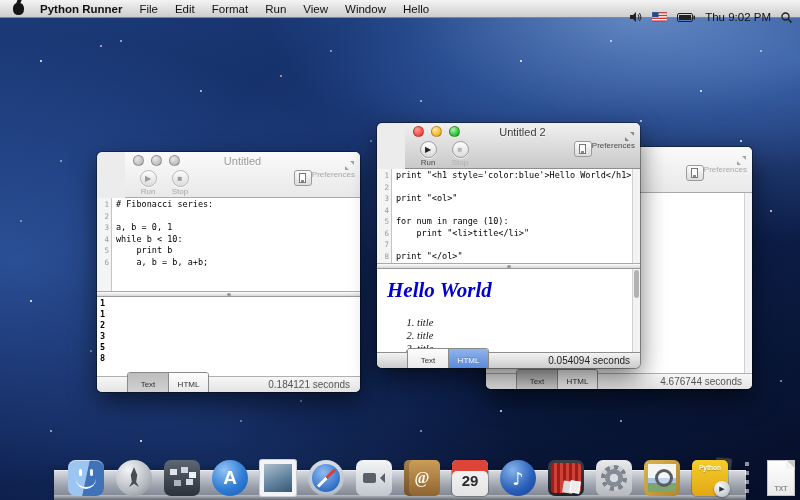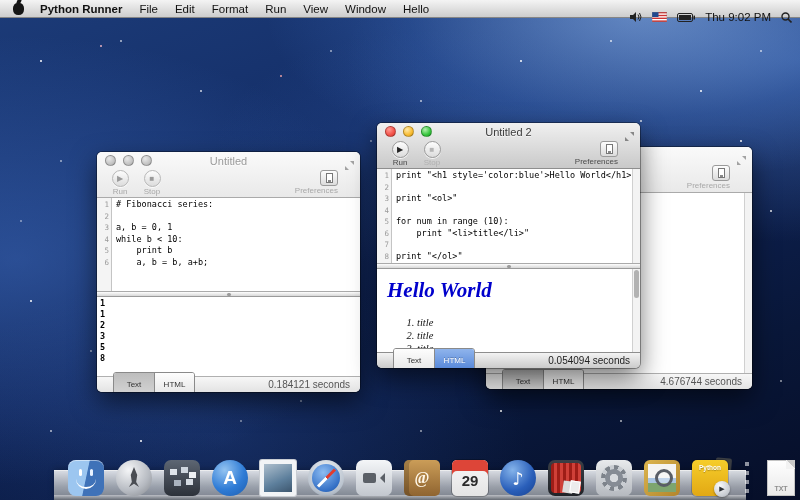--- a/index.html
+++ b/index.html
@@ -45,21 +45,21 @@
   .menuitem { cursor:default; }
   .mb-status { position:absolute; right:8px; top:0; height:34px; display:flex; align-items:center; gap:10px; }
   .clock { font-size:11.5px; }
   .mb-icon { display:flex; align-items:center; }
 
   
   .window { position:absolute; border-radius:5px; background:#ececec;
     box-shadow:0 10px 26px rgba(0,0,0,.55), 0 0 0 1px rgba(0,0,0,.35); overflow:hidden;
     display:flex; flex-direction:column; }
   .titlebar { height:17px; display:flex; align-items:center; position:relative; flex:none; }
-  .chrome-top { background:linear-gradient(#f0f0f0, #c9c9c9); border-bottom:1px solid #8e8e8e; flex:none; }
+  .chrome-top { background:linear-gradient(#f0f0f0, #c9c9c9); border-bottom:1px solid #8e8e8e; flex:none;margin-left:28px; }
   .window.inactive .chrome-top { background:linear-gradient(#fafafa, #e9e9e9); border-bottom:1px solid #aaa; }
   .wtitle { position:absolute; left:0; right:0; text-align:center; font-size:11px; color:#3c3c3c;
     text-shadow:0 1px 0 rgba(255,255,255,.7); }
   .window.inactive .wtitle { color:#9b9b9b; }
   .lights { display:flex; gap:7px; margin-left:8px; z-index:2; }
   .light { width:11px; height:11px; border-radius:50%; border:1px solid rgba(0,0,0,.25); }
   .light.red    { background:radial-gradient(circle at 35% 30%, #ff9a94, #f3534a 60%, #c93a32); }
   .light.yellow { background:radial-gradient(circle at 35% 30%, #ffe9a8, #f8bc33 60%, #cf9718); }
   .light.green  { background:radial-gradient(circle at 35% 30%, #b3f0ad, #37c63e 60%, #1f9a2a); }
   .window.inactive .light { background:radial-gradient(circle at 35% 30%, #e8e8e8, #c2c2c2 65%, #a8a8a8); }
@@ -68,21 +68,21 @@
   .toolbar { height:28px; display:flex; align-items:flex-start; padding:1px 8px 0 8px; position:relative; flex:none; }
   .tbtn { display:flex; flex-direction:column; align-items:center; width:30px; margin-right:2px; cursor:pointer; }
   .tbtn .circ { width:17px; height:17px; border-radius:50%; border:1px solid #9a9a9a;
     background:linear-gradient(#fdfdfd,#dcdcdc); display:flex; align-items:center; justify-content:center;
     font-size:8px; color:#222; box-shadow:0 1px 0 rgba(255,255,255,.8); }
   .tbtn .tlabel { font-size:8px; color:#4a4a4a; margin-top:0px; }
   .tbtn.disabled .circ { color:#b5b5b5; }
   .tbtn.disabled .tlabel { color:#b0b0b0; }
   .window.inactive .tbtn .circ { color:#9a9a9a; border-color:#b8b8b8; }
   .window.inactive .tbtn .tlabel { color:#a8a8a8; }
-  .prefs { position:absolute; right:22px; top:1px; display:flex; flex-direction:column; align-items:flex-end; cursor:pointer; }
+  .prefs { position:absolute; right:5px; top:1px; display:flex; flex-direction:row; align-items:flex-start; cursor:pointer; }
   .prefs .sq { width:18px; height:16px; border:1px solid #9a9a9a; border-radius:3px;
     background:linear-gradient(#fdfdfd,#dcdcdc); display:flex; align-items:center; justify-content:center; }
   .prefs .doc { width:7px; height:10px; border:1px solid #777; background:#fff; position:relative; }
   .prefs .doc::before { content:""; position:absolute; left:1px; top:6px; width:3px; height:2px; background:#888; }
   .prefs .tlabel { font-size:8px; color:#4a4a4a; }
   .window.inactive .prefs .tlabel { color:#a8a8a8; }
 
   .codearea { background:#fff; overflow:hidden; display:flex; flex:none; position:relative; }
   .gutter-col { width:15px; background:#f4f4f4; border-right:1px solid #c4c4c4; flex:none; }
   .codelines { position:absolute; left:0; top:1px; right:8px; }
@@ -103,21 +103,21 @@
     font-weight:bold; line-height:11px; color:#000; }
   .html-out { padding:2px 10px 0 10px;font-style:italic; }
   .html-h1 { font-family:"Liberation Serif", serif; font-weight:bold; font-size:21px; color:#0000cc; margin-top:7px; }
   .html-list { font-family:"Liberation Serif", serif; font-size:10.5px; color:#111;
     margin-top:13px; padding-left:30px; }
   .html-list li { line-height:13px; }
 
   .bottombar { height:16px; background:linear-gradient(#f3f3f3,#cbcbcb); border-top:1px solid #8e8e8e;
     display:flex; align-items:center; position:relative; flex:none; }
   .window.inactive .bottombar { background:linear-gradient(#f7f7f7,#e3e3e3); border-top:1px solid #b0b0b0; }
-  .seg { display:flex; margin-left:16px; height:26px; border:1px solid #8a8a8a; border-radius:3px; overflow:hidden;
+  .seg { display:flex; margin-left:30px; height:26px; border:1px solid #8a8a8a; border-radius:3px; overflow:hidden;
     box-shadow:0 1px 0 rgba(255,255,255,.6); }
   .segbtn { width:40px; font-size:8px; color:#333; display:flex; align-items:center; justify-content:center;
     background:linear-gradient(#fdfdfd,#e4e4e4); cursor:pointer; }
   .segbtn + .segbtn { border-left:1px solid #8a8a8a; }
   .segbtn.sel-gray { background:linear-gradient(#bdbdbd,#d6d6d6); }
   .segbtn.sel-blue { background:linear-gradient(#8fb4ec,#4c7fd6); color:#fff; text-shadow:0 -1px 0 rgba(0,0,0,.25); }
   .elapsed { position:absolute; right:10px; font-size:10px; color:#222; }
   .window.inactive .elapsed { color:#555; }
 
   

